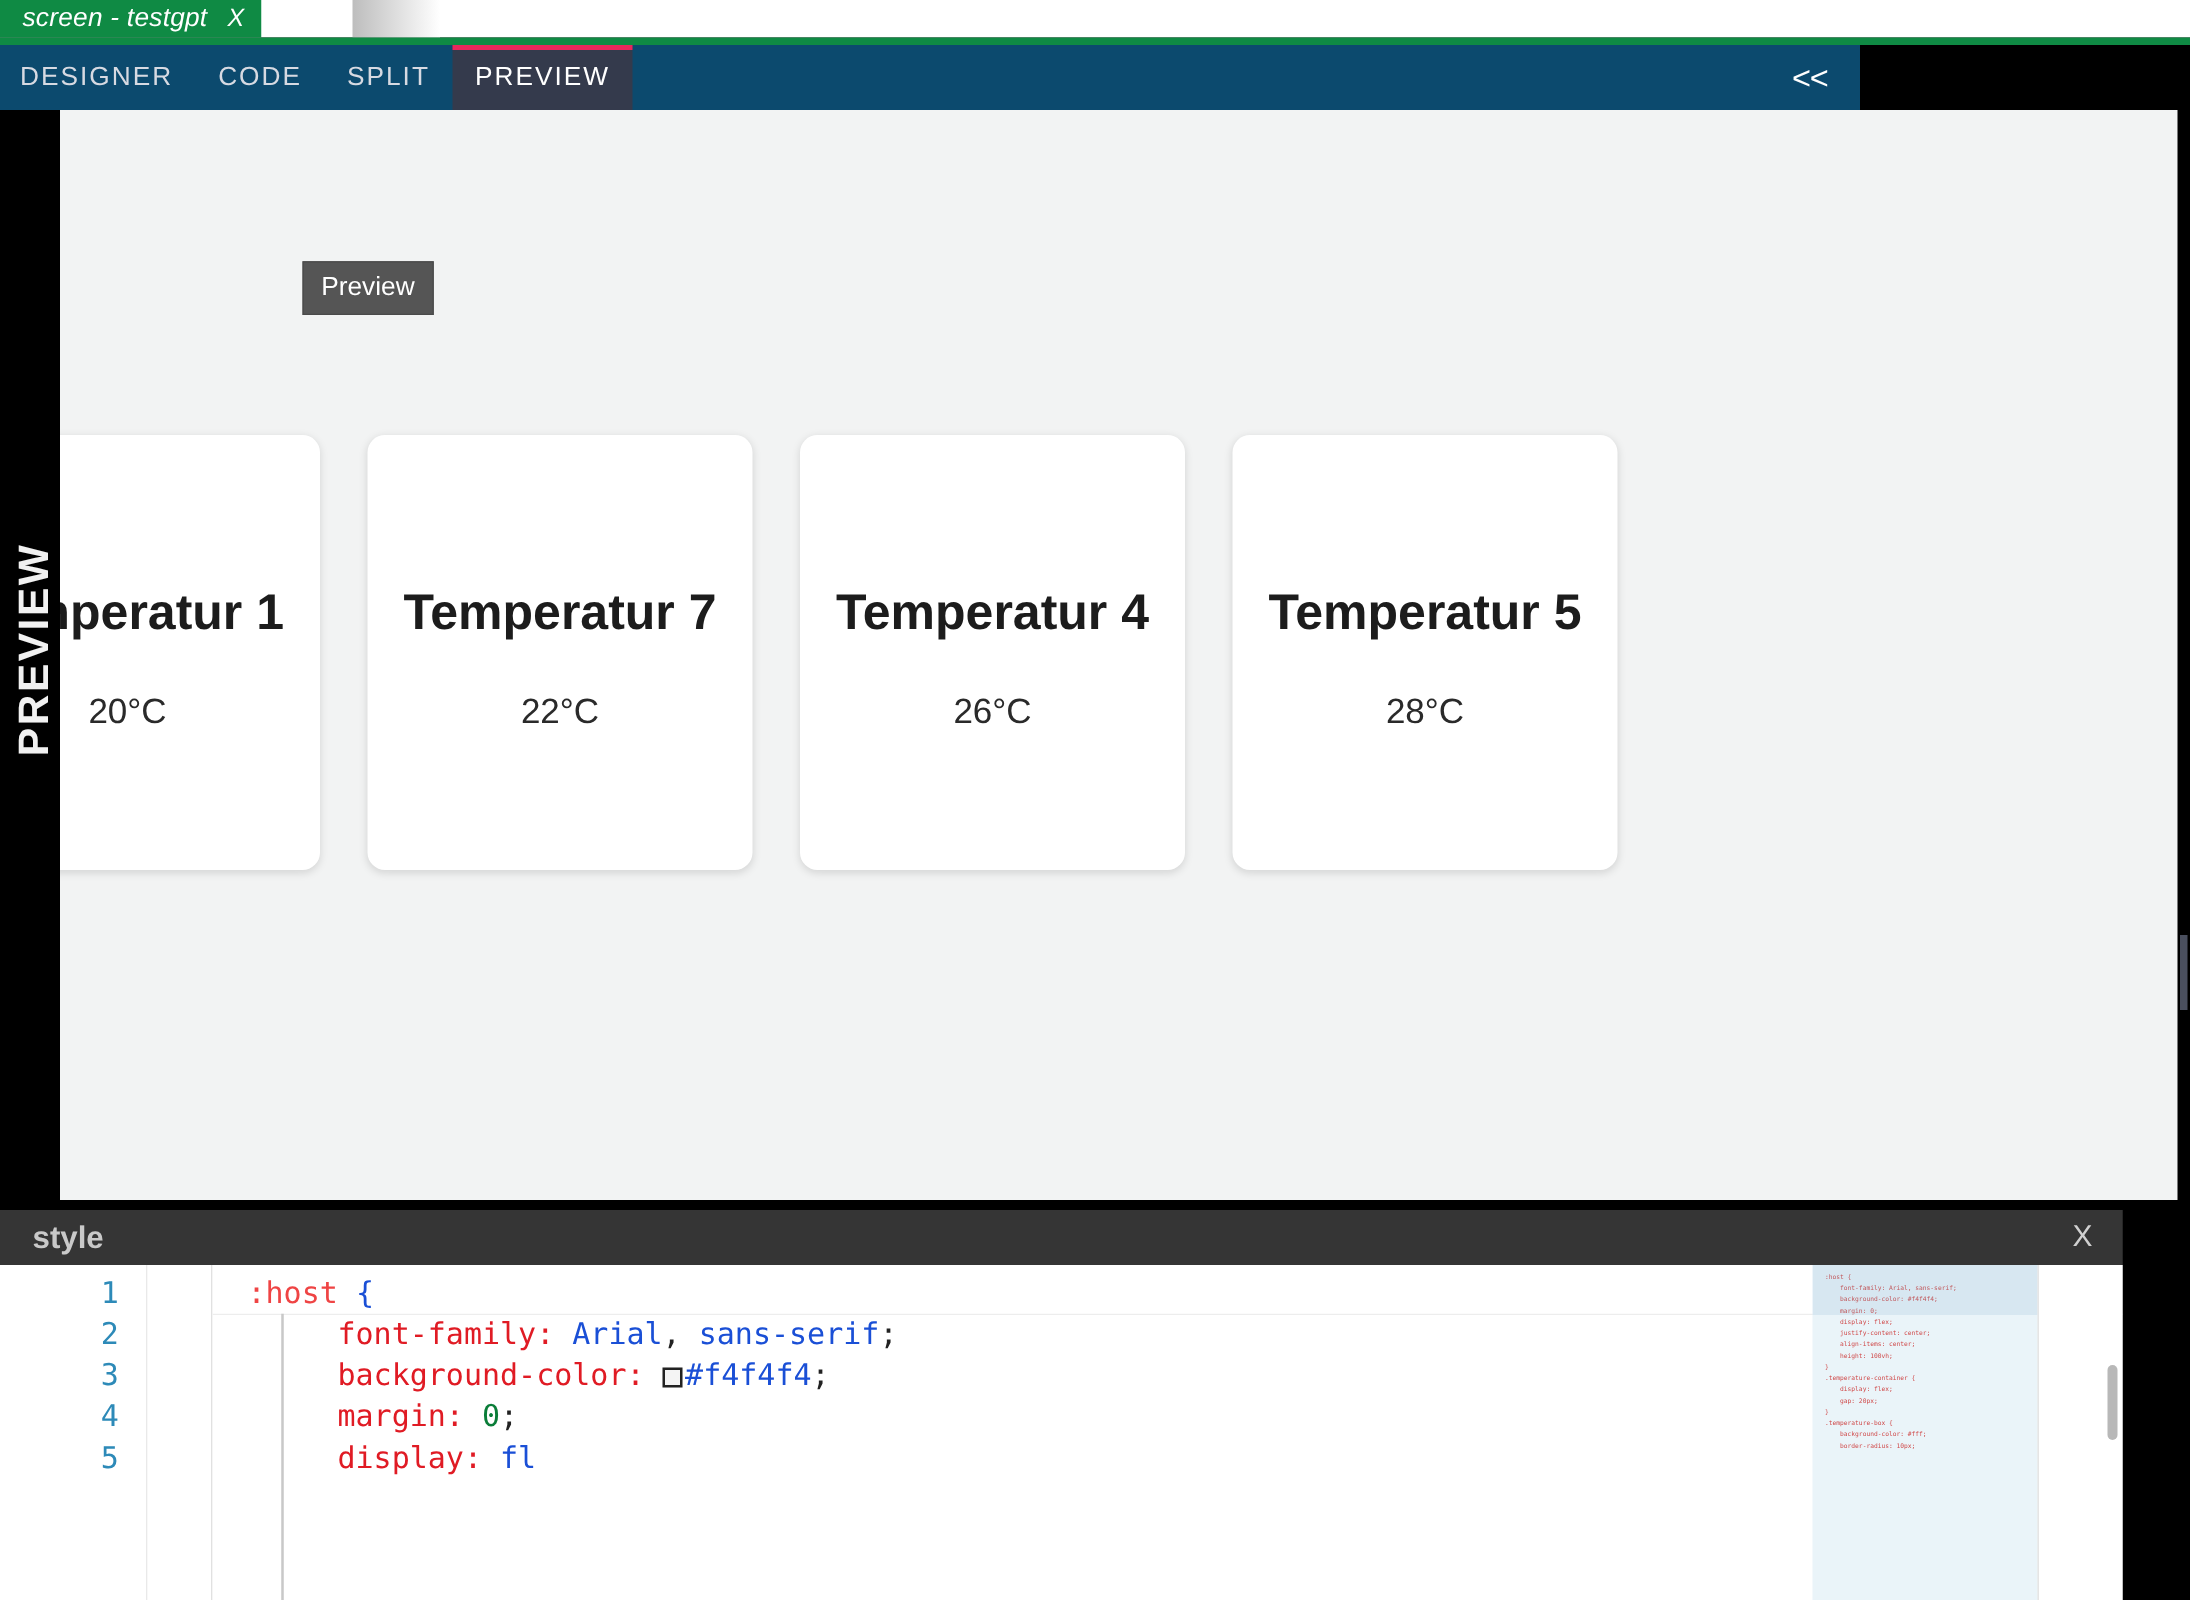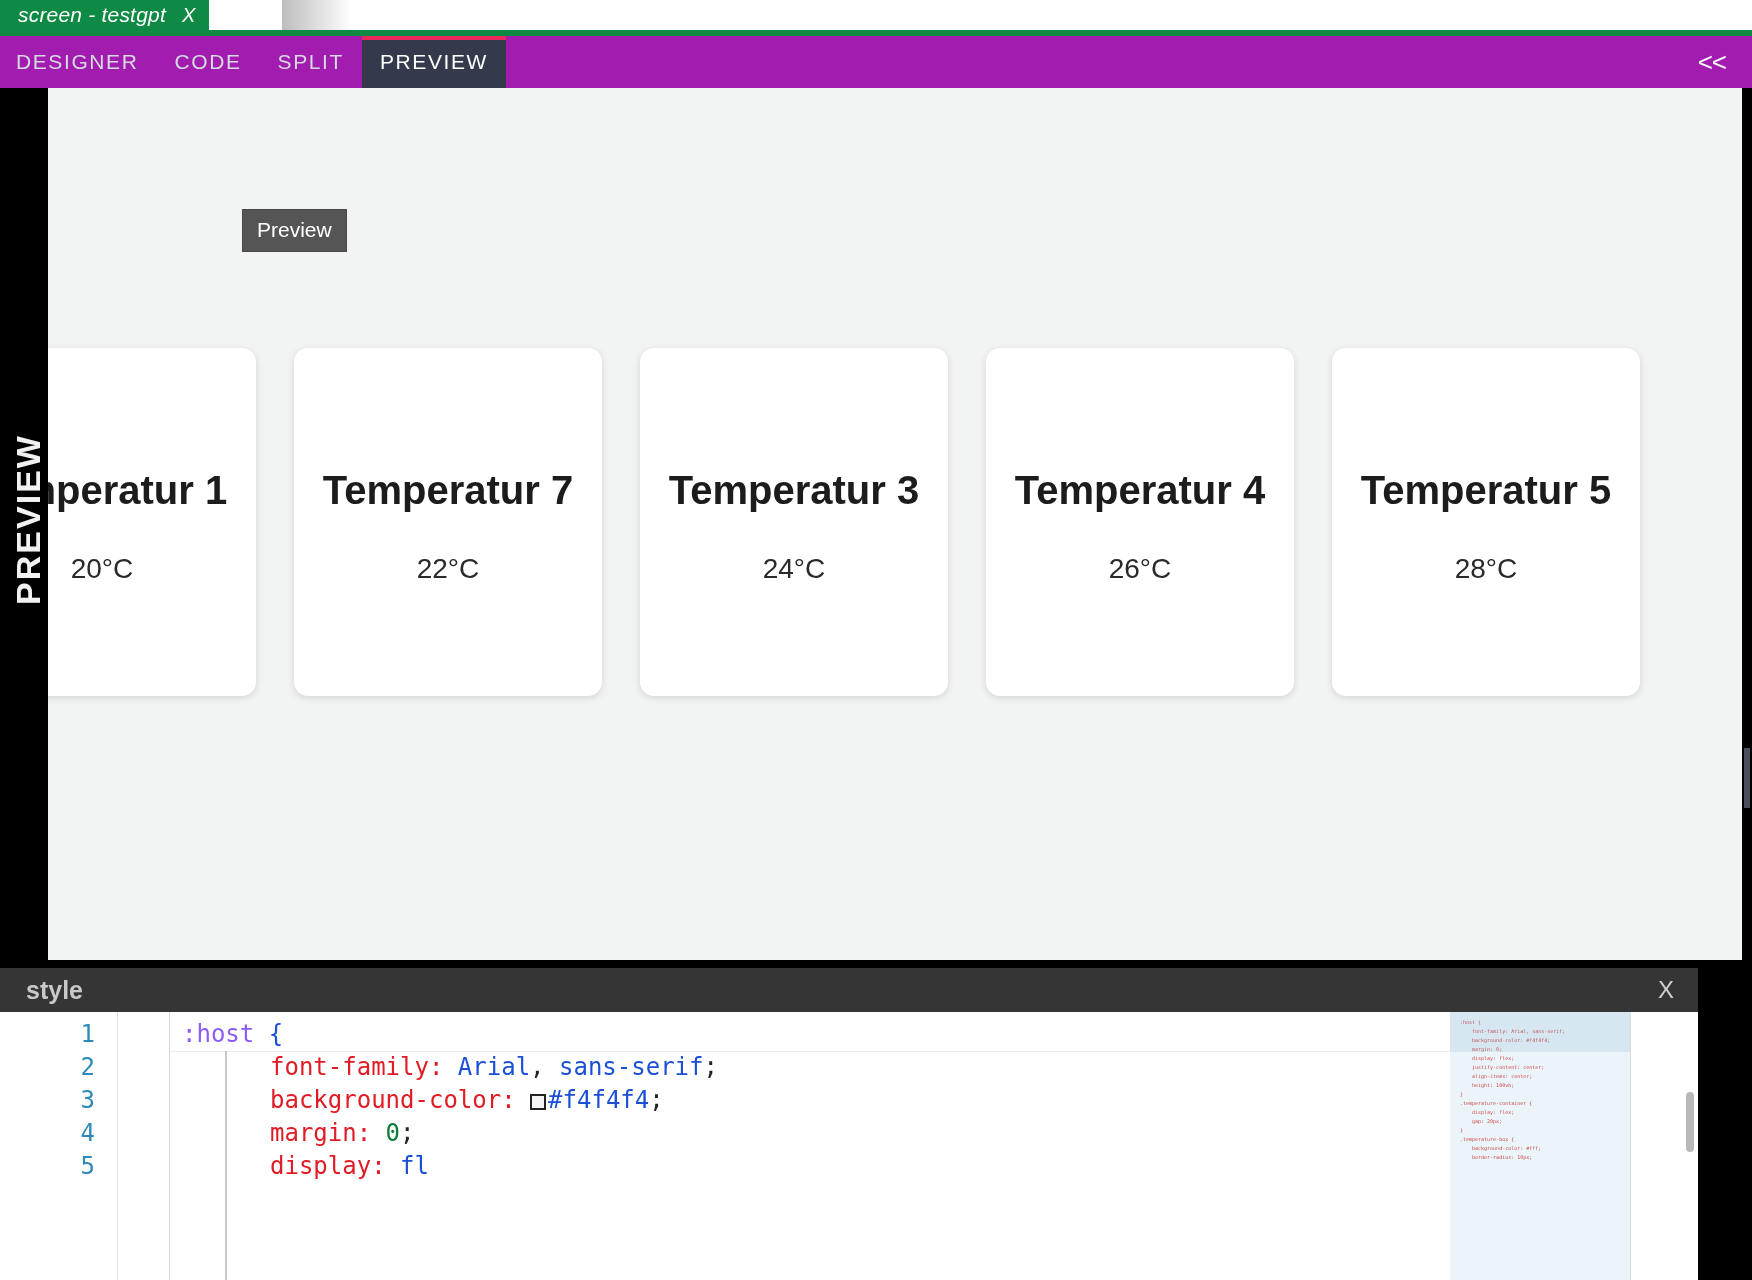--- a/index.html
+++ b/index.html
@@ -57,22 +57,22 @@
     position: absolute;
     left: 0; top: 30px;
     width: 1752px; height: 6px;
     background: #0f8a44;
   }
 
   
   .modebar {
     position: absolute;
     left: 0; top: 36px;
-    width: 1752px; height: 52px;
-    background: #a21caf;
+    width: 1488px; height: 52px;
+    background: #0c4a6e;
     display: flex;
     align-items: center;
     text-align: right;
   }
   .mode-item {
     height: 52px;
     padding: 0 18px;
     display: flex;
     align-items: center;
     color: #d7dae2;
@@ -259,21 +259,21 @@
     width: 2px; height: 232px;
     background: #c8c8c8;
   }
   .ln-sep {
     position: absolute;
     left: 0; right: 0; top: 39px;
     height: 1px;
     background: #ededed;
   }
 
-  .tok-sel   { color: #8b5cf6; }
+  .tok-sel   { color: #ef4444; margin-left: 16px; }
   .tok-brace { color: #1a4fd6; }
   .tok-prop  { color: #e01b24; }
   .tok-val   { color: #1a4fd6; }
   .tok-num   { color: #0a7d38; }
   .tok-punct { color: #222222; }
   .swatch {
     display: inline-block;
     width: 16px; height: 16px;
     border: 2px solid #222;
     background: #f4f4f4;
@@ -377,24 +377,20 @@
     <div class="tooltip">Preview</div>
 
     <div class="cards">
       <div class="card">
         <div class="card-title">Temperatur 1</div>
         <div class="card-value">20°C</div>
       </div>
       <div class="card">
         <div class="card-title">Temperatur 7</div>
         <div class="card-value">22°C</div>
-      </div>
-      <div class="card">
-        <div class="card-title">Temperatur 3</div>
-        <div class="card-value">24°C</div>
       </div>
       <div class="card">
         <div class="card-title">Temperatur 4</div>
         <div class="card-value">26°C</div>
       </div>
       <div class="card">
         <div class="card-title">Temperatur 5</div>
         <div class="card-value">28°C</div>
       </div>
     </div>

